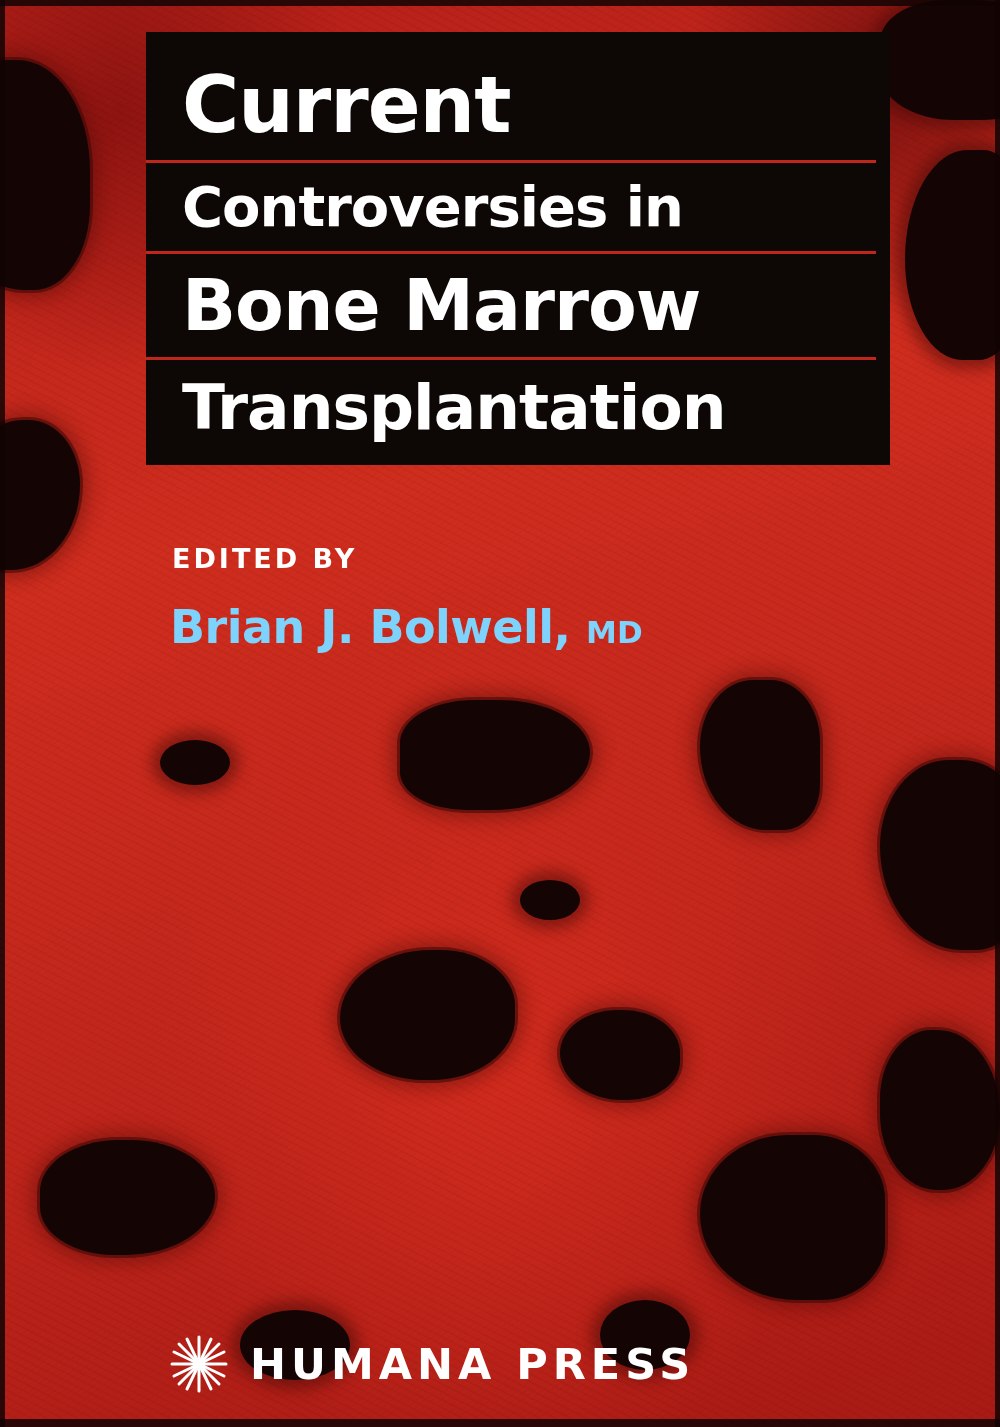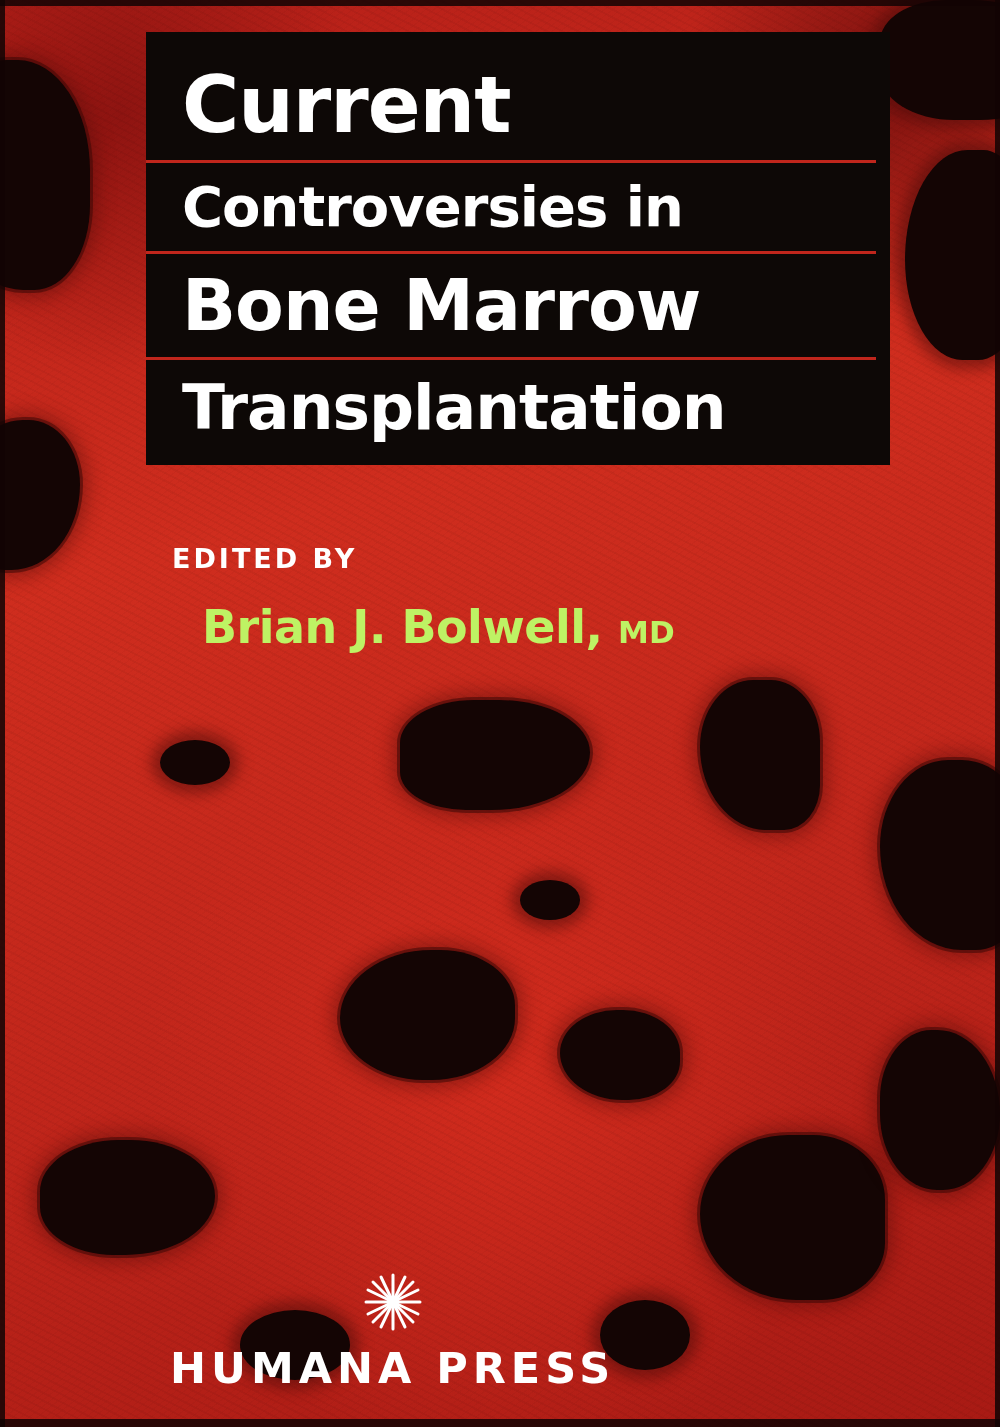--- a/index.html
+++ b/index.html
@@ -85,42 +85,40 @@
     color: #ffffff;
     font-family: "DejaVu Sans", "Liberation Sans", sans-serif;
     font-size: 27px;
     font-weight: bold;
     letter-spacing: 3px;
   }
   .editor-name {
     position: absolute;
     left: 170px;
     top: 600px;
-    color: #bef264;
+    color: #7dd3fc;
     font-family: "DejaVu Sans", "Liberation Sans", sans-serif;
     font-size: 46px;
     font-weight: bold;
     letter-spacing: -0.5px;
     white-space: nowrap;
-    margin-left: 32px;
   }
   .editor-name .degree {
     font-size: 31px;
     letter-spacing: 0px;
   }
 
   
   .publisher {
     position: absolute;
     left: 170px;
     bottom: 34px;
     display: flex;
     align-items: center;
-    gap: 12px;
-    flex-direction: column;
+    gap: 22px;
   }
   .pub-name {
     color: #ffffff;
     font-family: "DejaVu Sans", "Liberation Sans", sans-serif;
     font-size: 43px;
     font-weight: bold;
     letter-spacing: 5px;
   }
   .logo {
     width: 58px;

